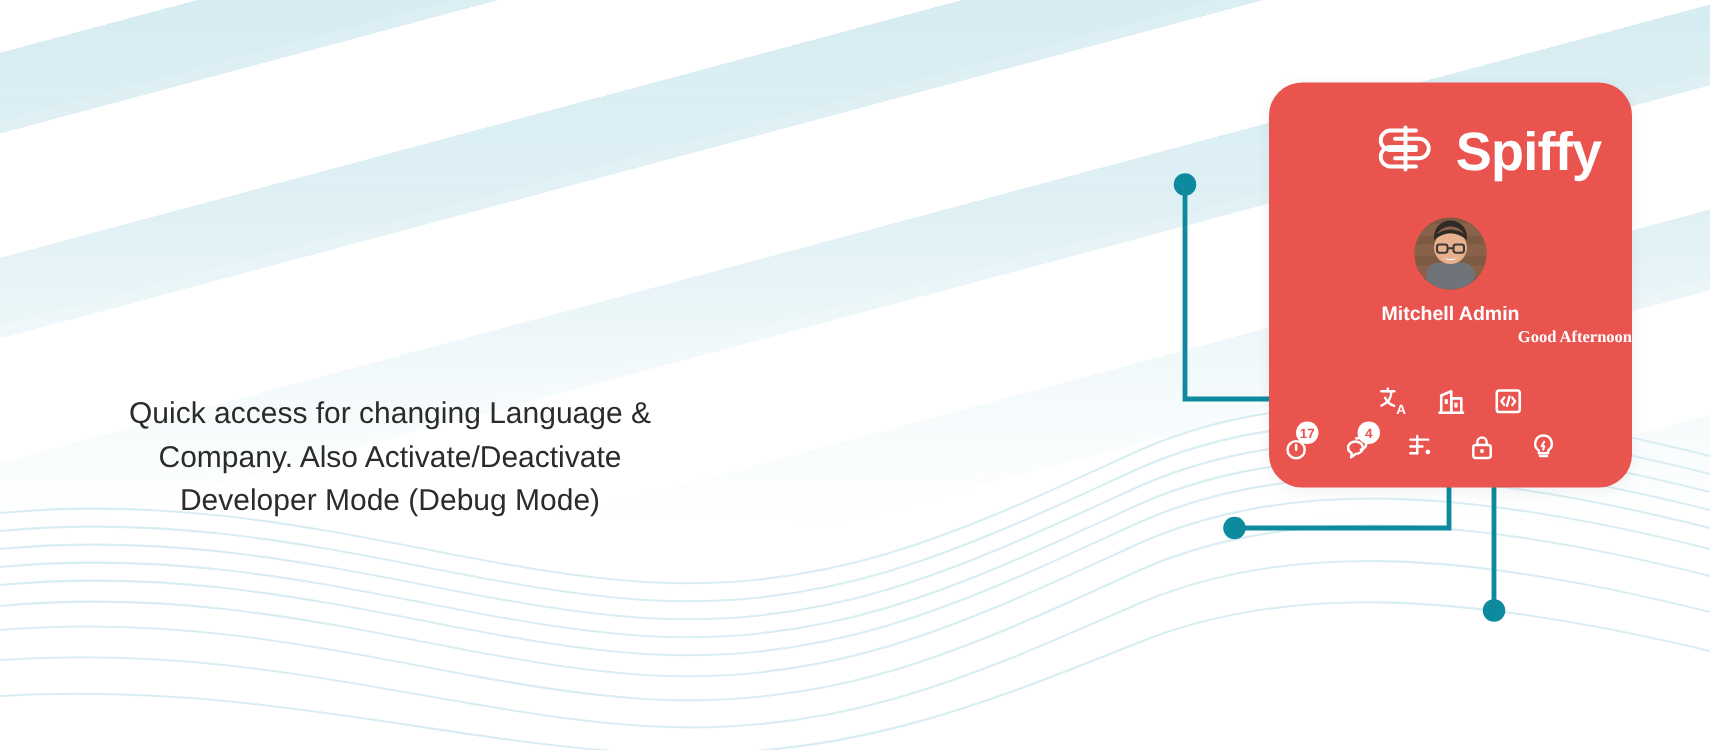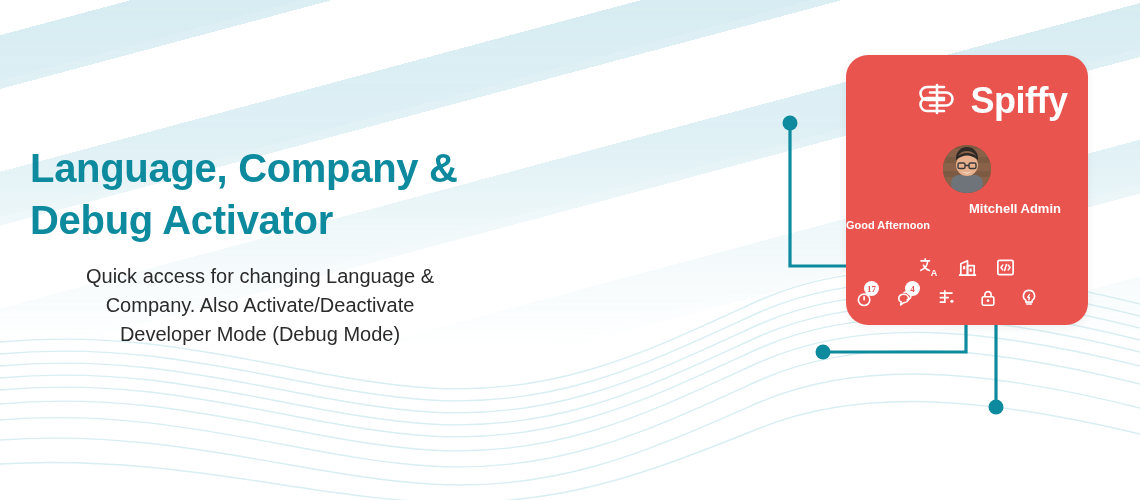--- a/index.html
+++ b/index.html
@@ -89,34 +89,34 @@
   .avatar{
     position:absolute;left:50%;top:90px;transform:translateX(-50%);
     width:48px;height:48px;border-radius:50%;
     overflow:hidden;
     background:#8d6246;
   }
   .avatar svg{display:block;}
 
   .user-name{
     position:absolute;left:0;top:146px;width:242px;text-align:center;
-    font-size:13px;font-weight:bold;color:#ffffff;padding-left:48px;
+    font-size:13px;font-weight:bold;color:#ffffff;
   }
   .greeting{
-    position:absolute;left:0;top:164px;width:242px;text-align:left;
-    font-size:11px;font-weight:bold;color:#ffffff;
+    position:absolute;left:0;top:164px;width:242px;text-align:right;
+    font-size:11px;font-weight:bold;color:#ffffff;font-family:Liberation Serif, serif;
   }
 
   .icon-row-top{
     position:absolute;left:0;top:201px;width:242px;
     display:flex;align-items:center;justify-content:center;gap:16px;
   }
   .icon-row-bottom{
     position:absolute;left:0;top:232px;width:202px;
-    display:flex;align-items:center;justify-content:center;gap:19px;font-family:Liberation Serif, serif;
+    display:flex;align-items:center;justify-content:center;gap:19px;
   }
   .cicon{
     position:relative;
     width:22px;height:22px;
     display:flex;align-items:center;justify-content:center;
     color:#ffffff;
   }
   .cicon svg{display:block;}
   .badge{
     position:absolute;left:10px;top:-6px;
@@ -141,22 +141,20 @@
       <path d="M0,136 C170,120 300,174 430,182 C560,190 650,144 760,94 C860,50 980,58 1140,98"></path>
       <path d="M0,148 C170,132 300,186 430,194 C560,202 650,156 760,106 C860,62 980,70 1140,110"></path>
       <path d="M0,160 C170,144 300,198 430,206 C560,214 650,168 760,118 C860,74 980,82 1140,122"></path>
       <path d="M0,174 C170,158 300,212 430,220 C560,228 650,182 760,132 C860,88 980,96 1140,136"></path>
       <path d="M0,190 C170,176 300,228 430,236 C560,244 650,200 760,150 C860,106 980,114 1140,154"></path>
       <path d="M0,210 C170,198 300,246 430,254 C560,262 650,220 760,172 C860,130 980,138 1140,178"></path>
       <path d="M0,234 C170,224 300,266 430,272 C560,278 650,242 760,198 C860,158 980,166 1140,204"></path>
     </g>
   </svg>
 
-  <div class="headline">Language, Company &amp;
-Debug Activator</div>
   <div class="subcopy">Quick access for changing Language &amp;
 Company. Also Activate/Deactivate
 Developer Mode (Debug Mode)</div>
 
 
   <svg class="connectors" viewBox="0 0 1140 500">
     <g stroke="#0d8a9e" stroke-width="3.2" fill="none" stroke-linecap="square">
       <path d="M790,124 L790,266 L950,266"></path>
       <path d="M824,352 L966,352 L966,272"></path>
       <path d="M996,272 L996,406"></path>

